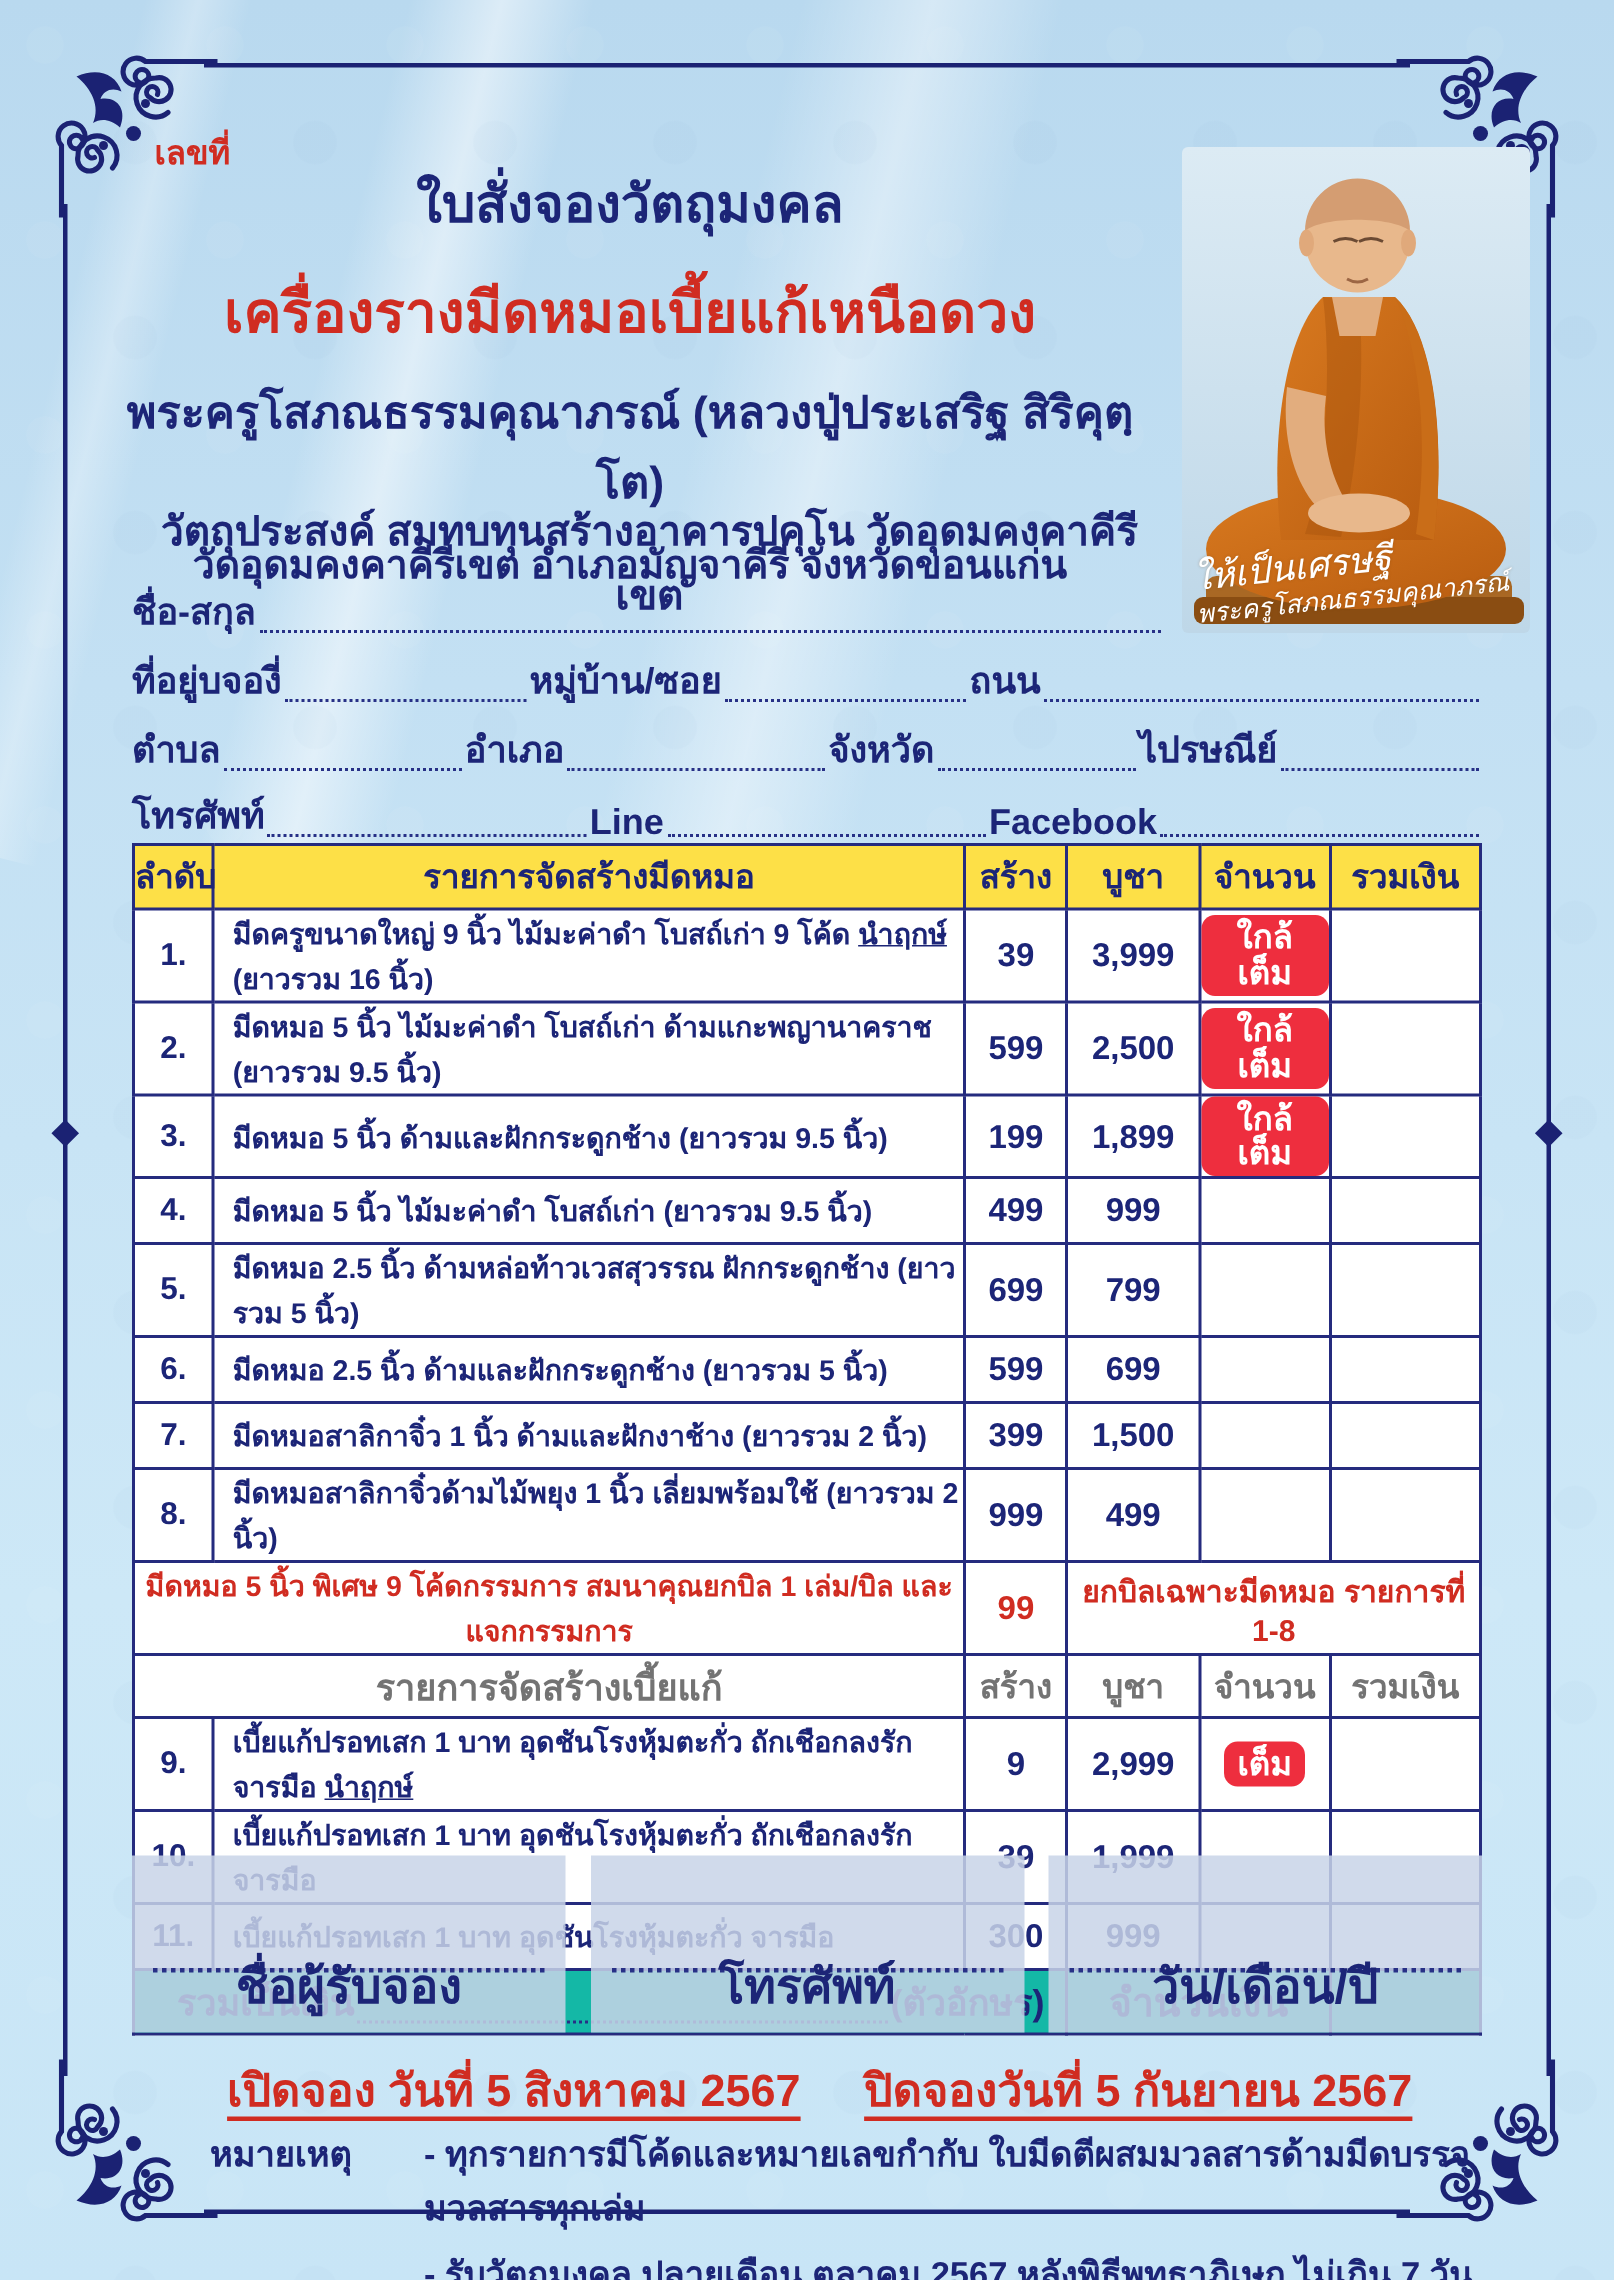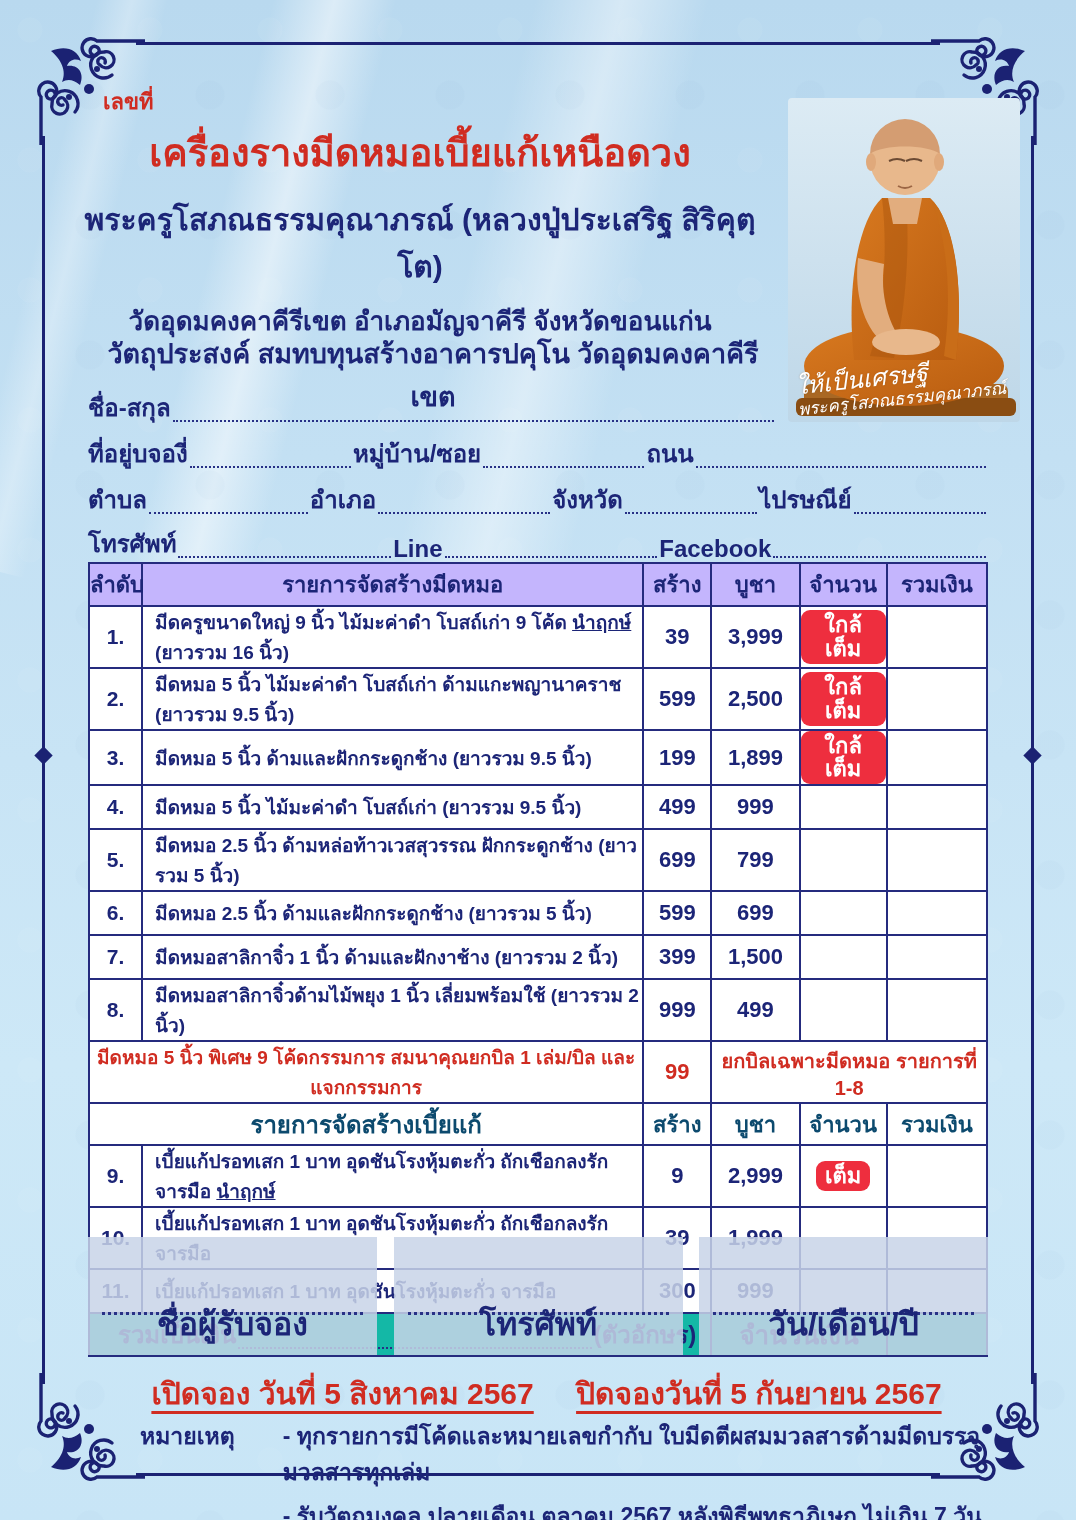--- a/index.html
+++ b/index.html
@@ -68,34 +68,34 @@
   .f-tambon{ top:480px; }
   .f-phone{ top:524px; }
   .f-name,.f-addr,.f-tambon,.f-phone{ position:absolute; }
 
   
   .order-table{ position:absolute; left:88px; top:562px; width:900px; z-index:5;
     border-collapse:collapse; table-layout:fixed; background:#fff; }
   .order-table td,.order-table th{ border:2.5px solid #252b7e; overflow:visible; }
   col.c-no{width:53px} col.c-desc{width:500px} col.c-made{width:68px}
   col.c-price{width:88px} col.c-qty{width:87px} col.c-total{width:100px}
-  .hrow th{ background:#c4b5fd; font-size:22px; font-weight:600; color:#1c2577; height:43px; }
+  .hrow th{ background:#fde047; font-size:22px; font-weight:600; color:#1c2577; height:43px; }
   .irow{ height:44px; }
   .irow .no{ text-align:center; font-size:21px; font-weight:600; }
   .irow .desc{ font-size:19px; font-weight:600; padding-left:12px; }
   .num{ text-align:center; font-size:22px; font-weight:bold; color:#1c2577; }
   .badge{ display:inline-block; background:#ee2e3e; color:#fff; font-size:22px; font-weight:bold;
     padding:3px 9px 4px; border-radius:9px; line-height:1.05; }
   .qty-cell{ text-align:center; padding:0; }
   .sp-row{ height:40px; }
   .sp-row td{ color:#d02c21; font-weight:bold; }
   .sp-desc{ font-size:19px; text-align:center; }
   .sp-made{ font-size:22px; text-align:center; }
   .sp-note{ font-size:20px; text-align:center; }
-  .s2row td{ background:#fff; font-size:22px; font-weight:600; color:#0c4a6e; text-align:center; height:42px; }
+  .s2row td{ background:#fff; font-size:22px; font-weight:600; color:#737373; text-align:center; height:42px; }
   .s2row .s2desc{ font-size:24px; }
   .total-row td{ background:#14b8a6; height:43px; color:#1c2577; }
   .total-label-cell{ font-size:24px; font-weight:600; padding:0 14px 0 28px; }
   .total-flex{ display:flex; align-items:flex-end; }
   .total-flex .dots{ flex-grow:1; border-bottom:2.5px dotted #273086; }
   .amount-cell{ text-align:center; font-size:26px; font-weight:600; }
 
   
   .sig-area{ position:absolute; left:88px; top:1237px; width:900px; display:flex;
     justify-content:space-between; z-index:5; }
@@ -154,20 +154,21 @@
     <use href="#corner-ornament"></use>
   </svg>
 <svg class="corner c-br" viewBox="0 0 112 112">
     <use href="#corner-ornament"></use>
   </svg>
 <div class="edge-diamond ed-left"></div>
 <div class="edge-diamond ed-right"></div>
 
 <div class="doc-no">เลขที่</div>
 <div class="title-block">
+  <div class="title-1">ใบสั่งจองวัตถุมงคล</div>
   <div class="title-2">เครื่องรางมีดหมอเบี้ยแก้เหนือดวง</div>
   <div class="title-3">พระครูโสภณธรรมคุณาภรณ์ (หลวงปู่ประเสริฐ สิริคุตฺโต)</div>
   <div class="title-4">วัดอุดมคงคาคีรีเขต  อำเภอมัญจาคีรี จังหวัดขอนแก่น</div>
 </div>
 <div class="title-5">วัตถุประสงค์  สมทบทุนสร้างอาคารปคุโน วัดอุดมคงคาคีรีเขต</div>
 
 <div class="monk-photo">
   <svg viewBox="0 0 232 324">
     <defs>
       <linearGradient id="pbg" x1="0" y1="0" x2="0" y2="1">

